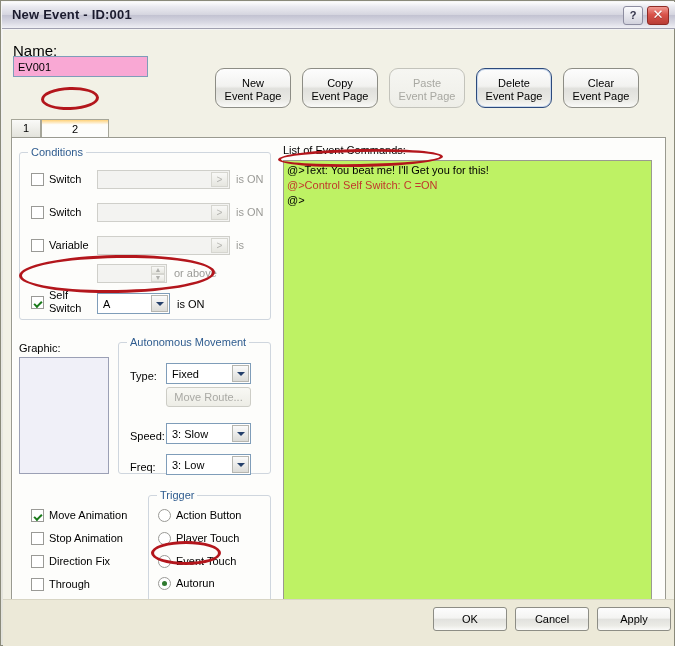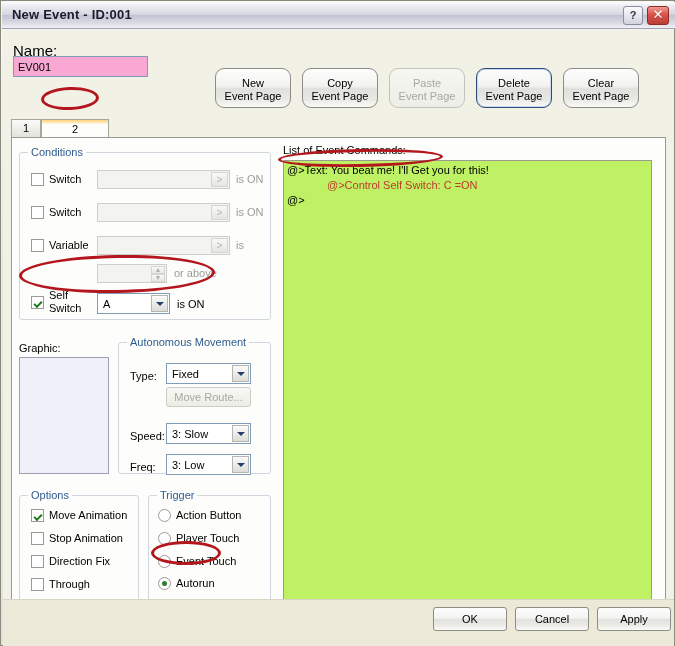--- a/index.html
+++ b/index.html
@@ -123,21 +123,21 @@
     box-sizing:border-box;background:linear-gradient(to bottom,#f8f8f4,#ededE6);
     border:1px solid #cdcdc6;border-radius:3px;color:#a9a9a4;font-size:11px;
     text-align:center;line-height:18px;}
 
   
   .cmd-label{position:absolute;left:280px;top:114px;font-size:11px;}
   .cmd-list{position:absolute;left:280px;top:130px;width:369px;height:448px;
     background:#bef264;border:1px solid #9a9a90;box-sizing:border-box;padding:2px 3px;
     font-family:"Liberation Sans",sans-serif;font-size:11px;line-height:15px;cursor:default;}
   .cmd-line{white-space:pre;}
-  .cmd-line.red{color:#c0392b;margin-left:40px;}
+  .cmd-line.red{color:#c0392b;}
 
   
   .bottombar{position:absolute;left:2px;top:598px;width:671px;height:46px;
     background:#ece9d8;border-top:1px solid #d8d5c4;}
   .bbtn{position:absolute;top:7px;width:74px;height:24px;box-sizing:border-box;
     background:linear-gradient(to bottom,#fdfdfd 0%,#f4f4f2 45%,#e2e2de 52%,#ebebe6 80%,#fbfbf9 100%);
     border:1px solid #8d8d85;border-radius:3px;font-size:11px;text-align:center;
     line-height:22px;cursor:default;}
   #btn-ok{left:430px;} #btn-cancel{left:512px;} #btn-apply{left:594px;}
 
@@ -252,23 +252,20 @@
       <div class="combo" style="left:163px;top:393px;width:85px;">
         <span class="ctext">3: Slow</span>
         <span class="cbtn"></span>
       </div>
       <div class="rowlabel" style="left:127px;top:431px;">Freq:</div>
       <div class="combo" style="left:163px;top:424px;width:85px;">
         <span class="ctext">3: Low</span>
         <span class="cbtn"></span>
       </div>
 
-      <div class="grp" id="grp-options">
-        <span class="grp-title">Options</span>
-      </div>
       <div class="cb on" style="left:28px;top:479px;"></div>
       <div class="rowlabel" style="left:46px;top:479px;">Move Animation</div>
       <div class="cb" style="left:28px;top:502px;"></div>
       <div class="rowlabel" style="left:46px;top:502px;">Stop Animation</div>
       <div class="cb" style="left:28px;top:525px;"></div>
       <div class="rowlabel" style="left:46px;top:525px;">Direction Fix</div>
       <div class="cb" style="left:28px;top:548px;"></div>
       <div class="rowlabel" style="left:46px;top:548px;">Through</div>
       <div class="cb" style="left:28px;top:570px;"></div>
       <div class="rowlabel" style="left:46px;top:570px;">Always on Top</div>

